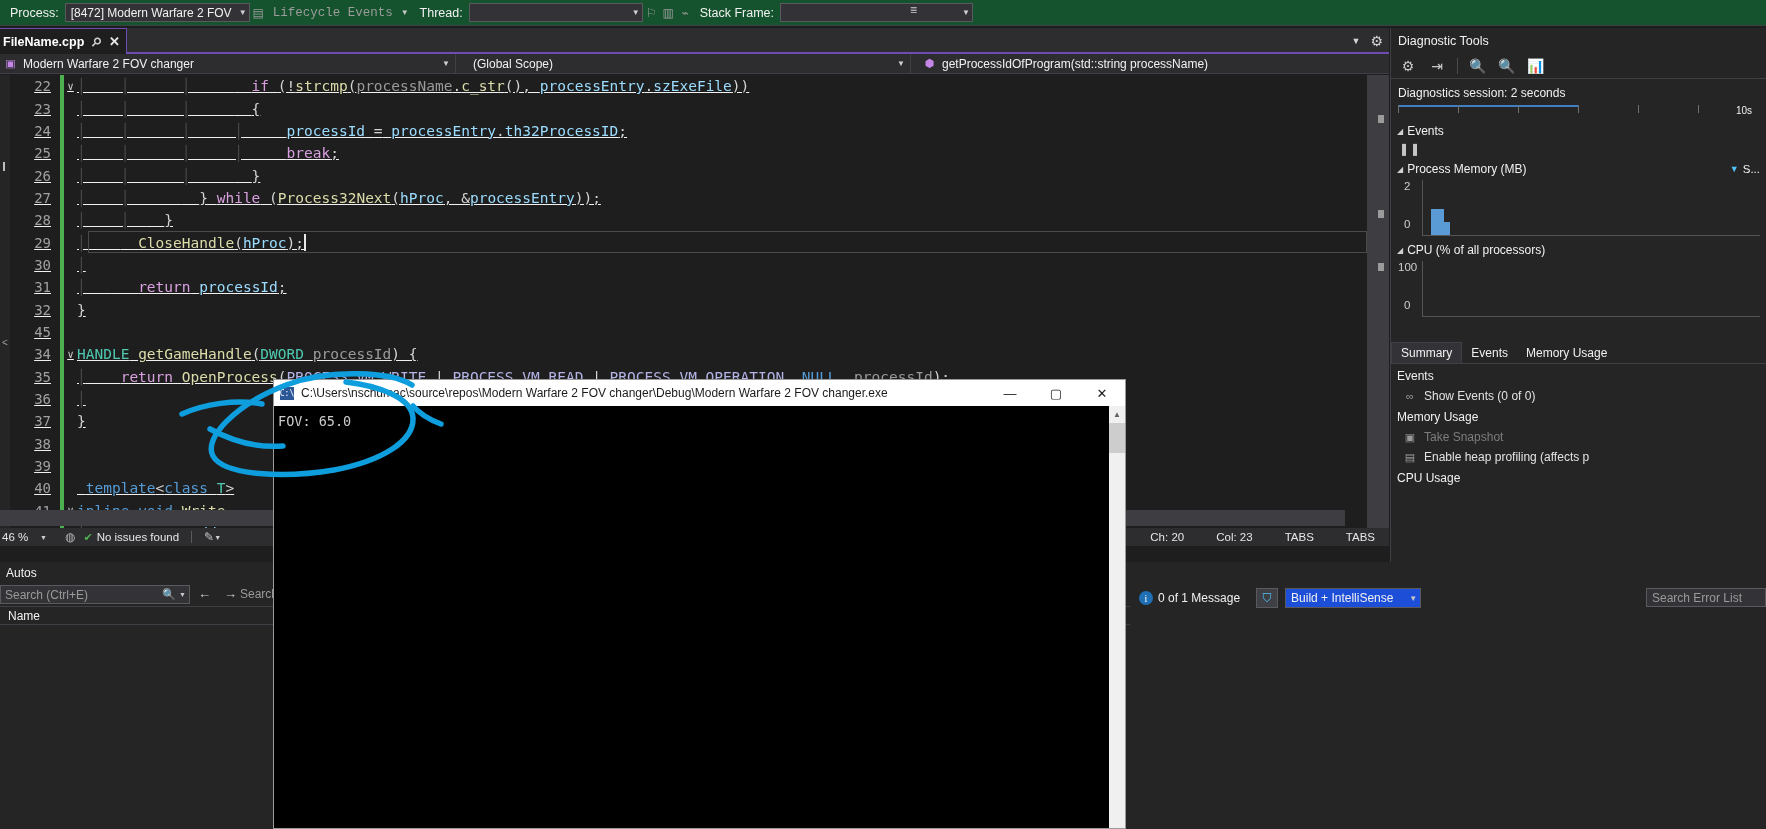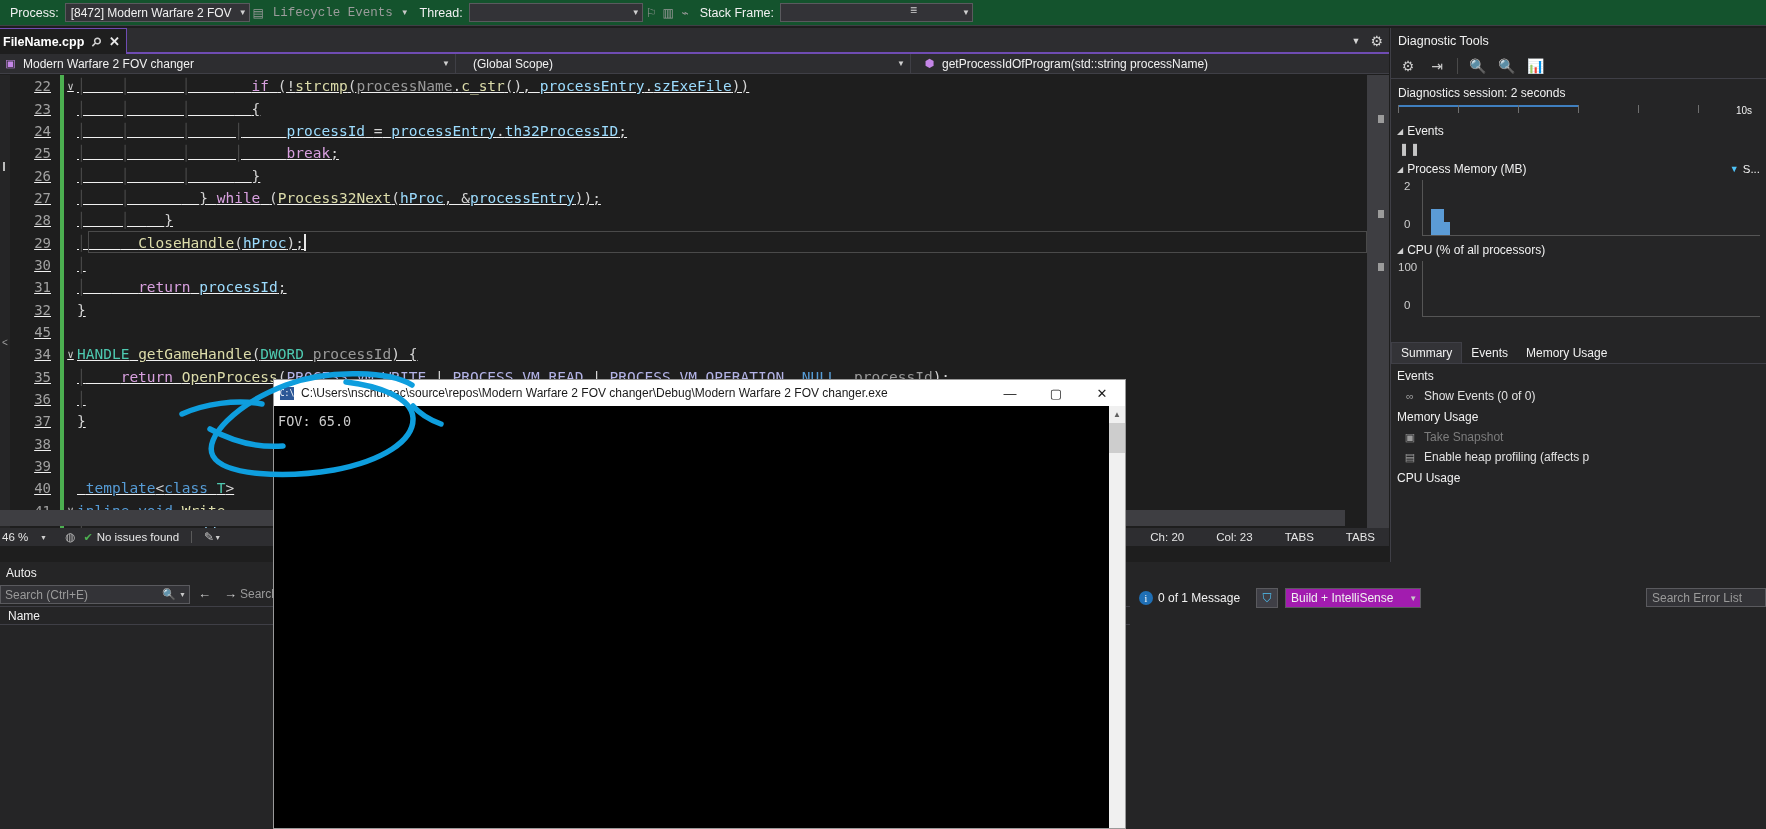--- a/index.html
+++ b/index.html
@@ -166,21 +166,21 @@
   .errlist-toolbar{
     position:absolute; left:0; top:24px; width:636px; height:24px;
     display:flex; align-items:center; font-size:12px; color:#f1f1f1;
   }
   .msg-ico{ width:14px; height:14px; border-radius:50%; background:#1f6fb5; color:#fff;
             font-size:10px; display:flex; align-items:center; justify-content:center;
             margin:0 5px 0 9px; font-family:"Liberation Serif",serif;}
   .sev-btn{ width:22px; height:20px; background:#3f3f46; border:1px solid #5a5a5e;
             display:flex; align-items:center; justify-content:center; margin-left:16px;
             color:#4fc3f7; font-size:12px;}
-  .build-combo{ width:136px; height:20px; background:#a21caf; border:1px solid #5a5a5e;
+  .build-combo{ width:136px; height:20px; background:#1d4ed8; border:1px solid #5a5a5e;
             display:flex; align-items:center; padding:0 3px 0 5px; margin-left:7px; font-size:12px;}
   .build-combo .arr{ margin-left:auto; font-size:8px; color:#c8c8c8;}
   .err-search{ position:absolute; right:0px; top:26px; width:120px; height:19px;
                background:#333337; border:1px solid #5a5a5e; display:flex; align-items:center;
                padding-left:5px; color:#9a9a9a; font-size:12px; }
   .errlist-grid-head{
     position:absolute; left:0; top:47px; width:636px; height:19px;
     border-top:1px solid #3f3f46; border-bottom:1px solid #3f3f46;
     display:flex; align-items:center; font-size:12px; color:#f1f1f1;
   }

